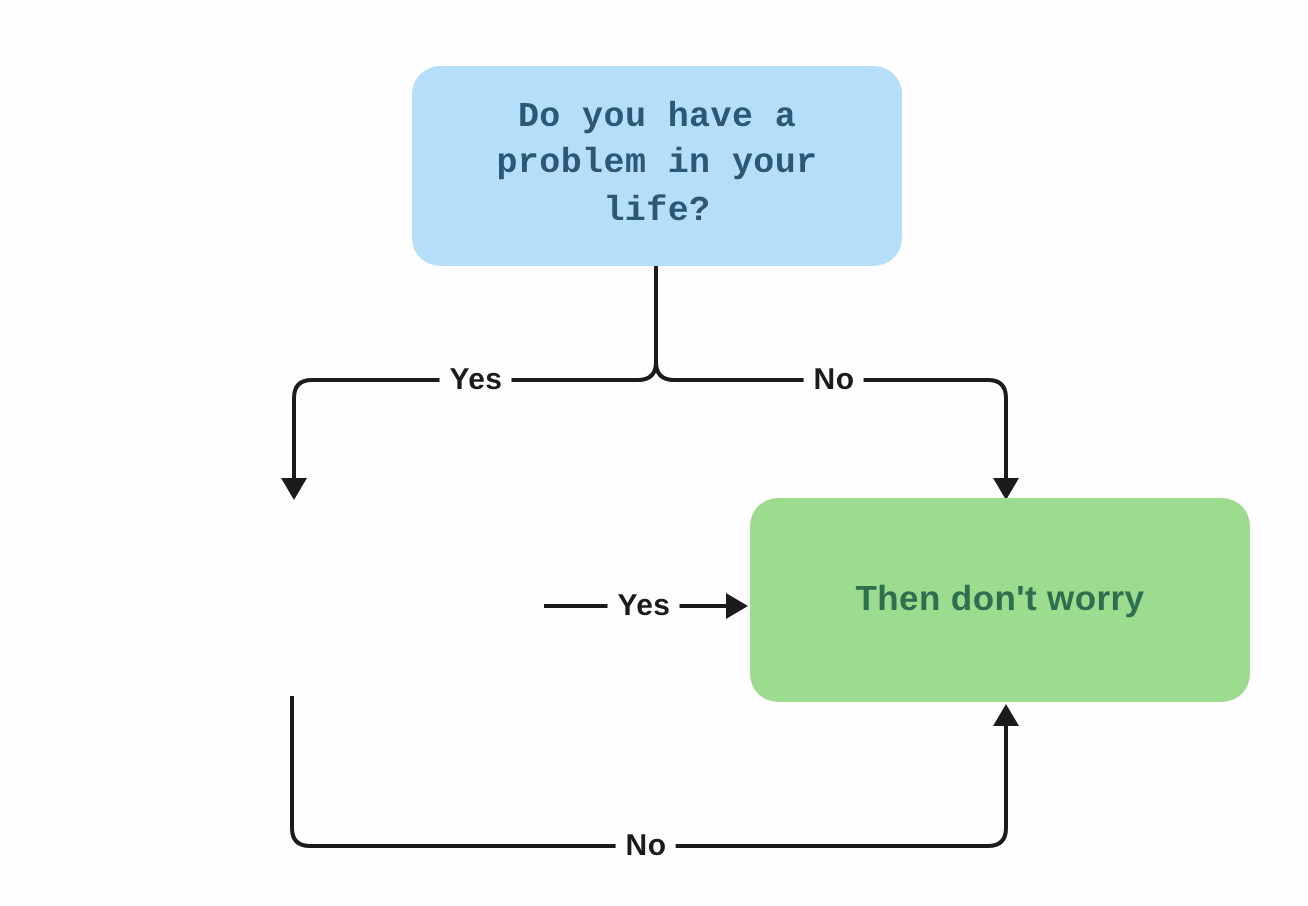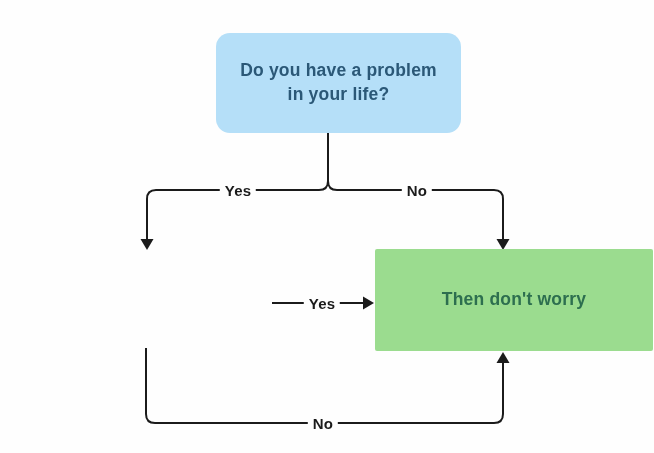--- a/index.html
+++ b/index.html
@@ -30,39 +30,40 @@
     position:absolute;
     box-sizing:border-box;
     display:flex;align-items:center;justify-content:center;
     text-align:center;
     font-size:17.5px;
     font-weight:600;
     letter-spacing:.2px;
     line-height:1.35;
   }
   .node-problem{
-    left:216px;top:33px;width:245px;height:100px;
+    left:206px;top:33px;width:245px;height:100px;
     background:var(--node1-fill,#b5dff8);
     color:var(--node1-text,#2b5877);
     border-radius:14px;
     padding:0 18px;
+    font-family:Liberation Mono, monospace;
   }
   .node-action{
     left:20px;top:249px;width:252px;height:99px;
     background:var(--node2-fill,#e8e9ea);
     color:var(--node2-text,#33475c);
     border:3px solid var(--node2-border,#33475c);
     border-radius:13px;
     padding:0 12px;
   }
   .node-result{
-    left:375px;top:249px;width:278px;height:102px;
+    left:375px;top:249px;width:250px;height:102px;
     background:var(--node3-fill,#9bdc8f);
     color:var(--node3-text,#2d6f4f);
-    border-radius:2px;
+    border-radius:14px;
     padding:0 14px;
   }
   .edge-label{
     position:absolute;
     transform:translate(-50%,-50%);
     background:var(--bg,#fefefe);
     color:var(--line,#1b1b1b);
     font-size:15px;
     font-weight:600;
     letter-spacing:.2px;

